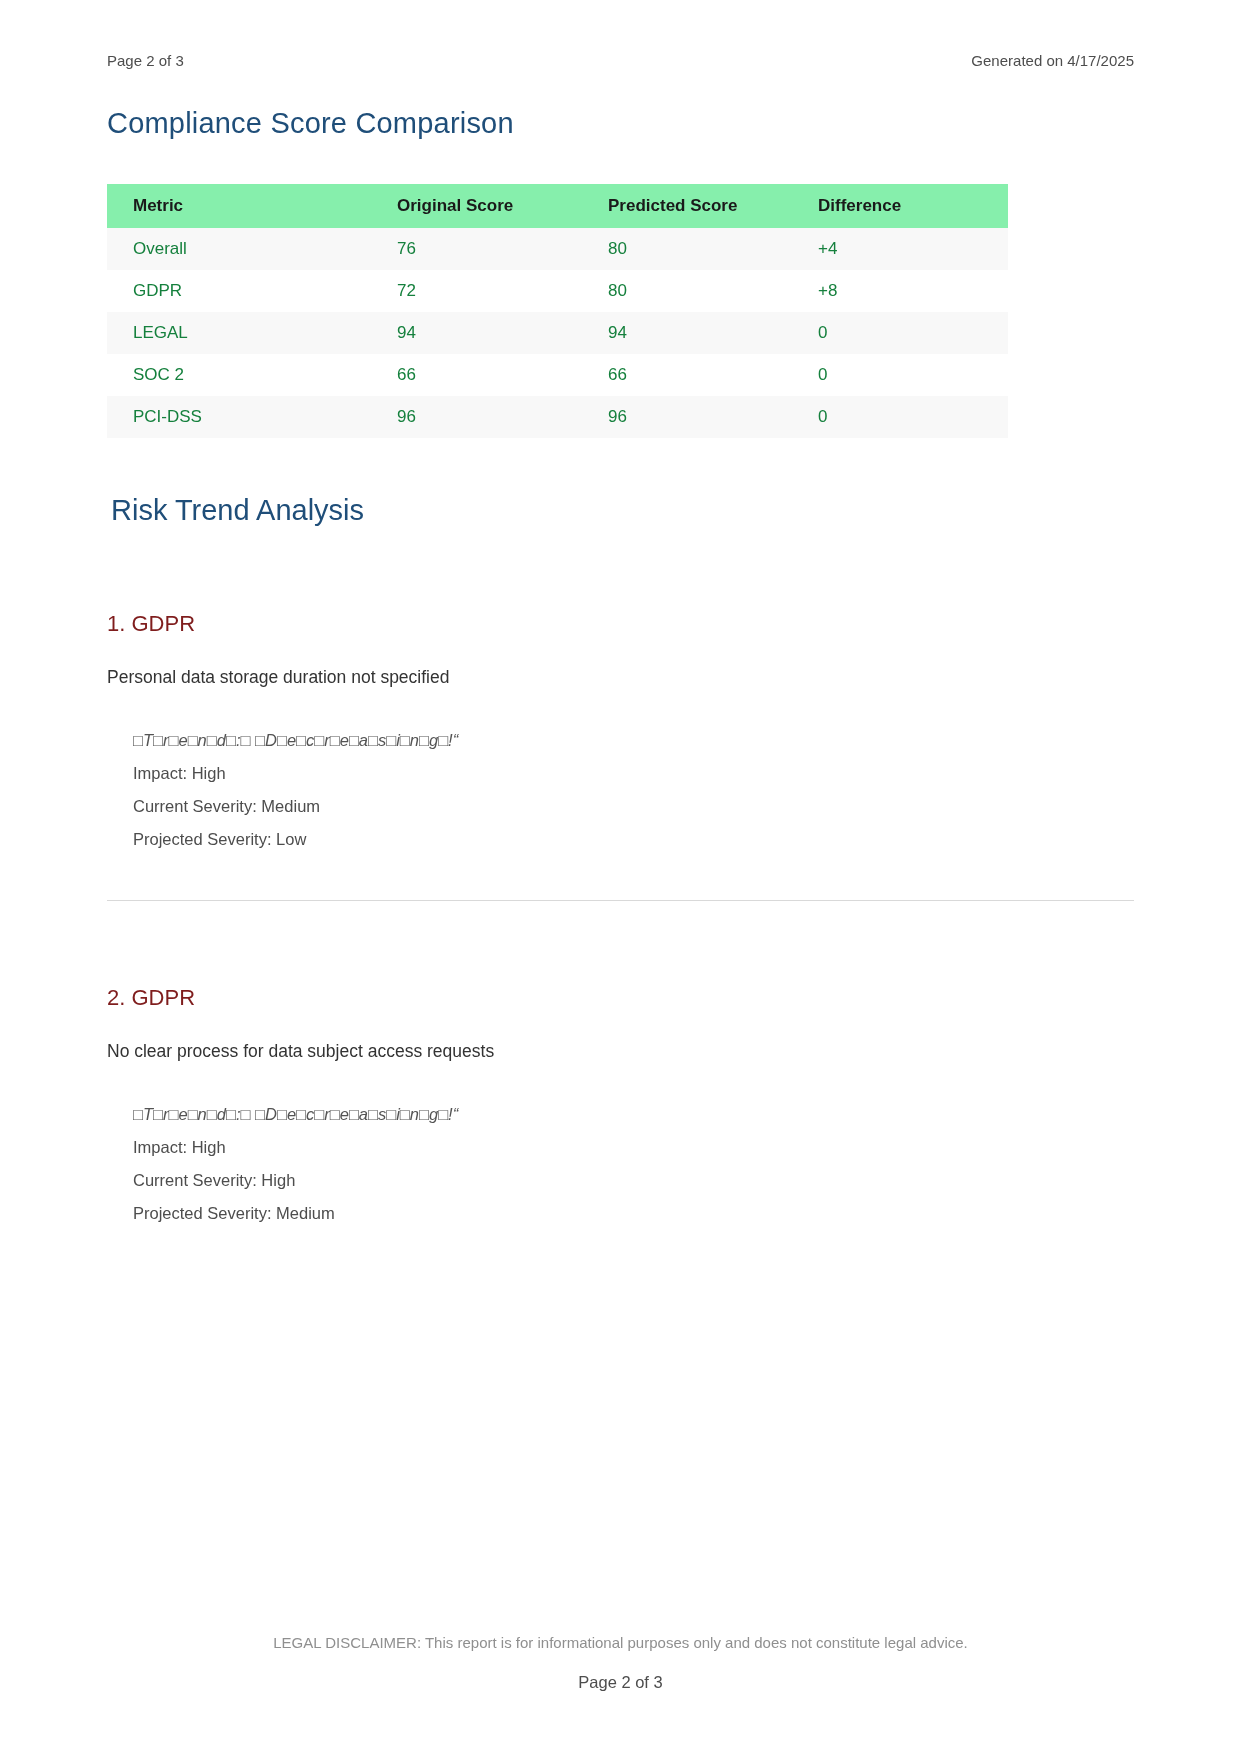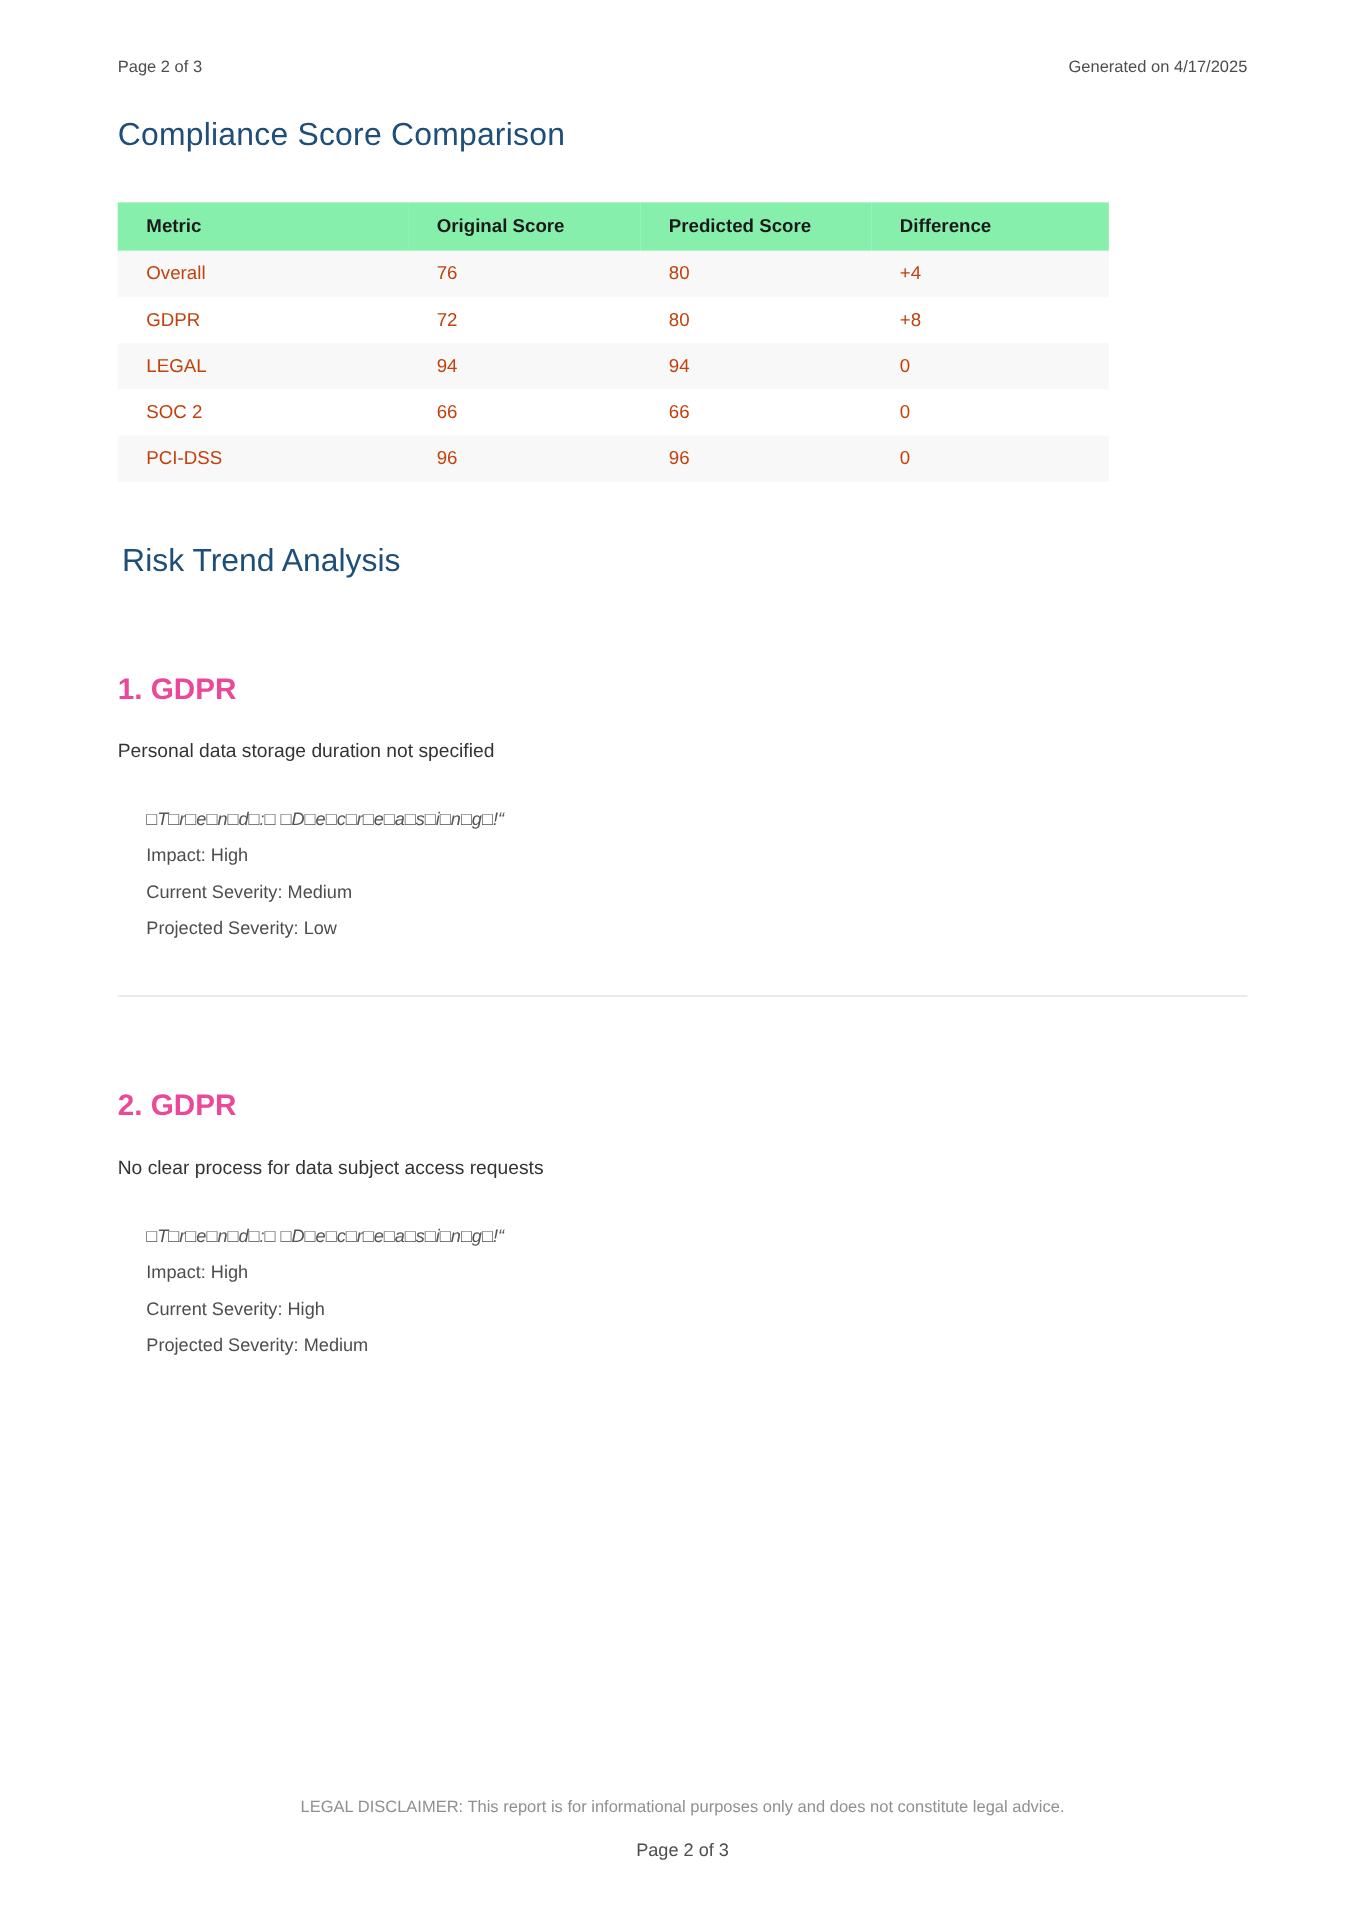--- a/index.html
+++ b/index.html
@@ -24,35 +24,35 @@
   table.score-table{
     margin-top:44px;
     width:901px;border-collapse:collapse;table-layout:fixed;
     font-size:17px;
   }
   table.score-table th{
     background:#86efac;color:#1a1a1a;font-weight:700;text-align:left;
     height:44px;padding:0 0 0 26px;
   }
   table.score-table td{
-    height:42px;padding:0 0 0 26px;color:#c2410c;
+    height:42px;padding:0 0 0 26px;color:#15803d;
   }
   table.score-table tbody tr:nth-child(odd){background:#f8f8f8;}
   table.score-table tbody tr:nth-child(even){background:#ffffff;}
   .col-metric{width:264px;}
   .col-orig{width:211px;}
   .col-pred{width:210px;}
   .col-diff{width:216px;}
   h2.section-title{
     margin:56px 0 0 4px;
     font-size:29px;font-weight:400;color:#1f4e79;
   }
   .risk-item-heading{
     margin:84px 0 0 0;
-    font-size:27px;font-weight:700;color:#ec4899;
+    font-size:22px;font-weight:400;color:#7f1d1d;
   }
   .risk-item:first-of-type .risk-item-heading{margin-top:84px;}
   .risk-desc{
     margin-top:30px;
     font-size:17.5px;color:#333;
   }
   .risk-meta{
     margin:36px 0 0 26px;
     font-size:16.5px;color:#4d4d4d;
     line-height:33px;

